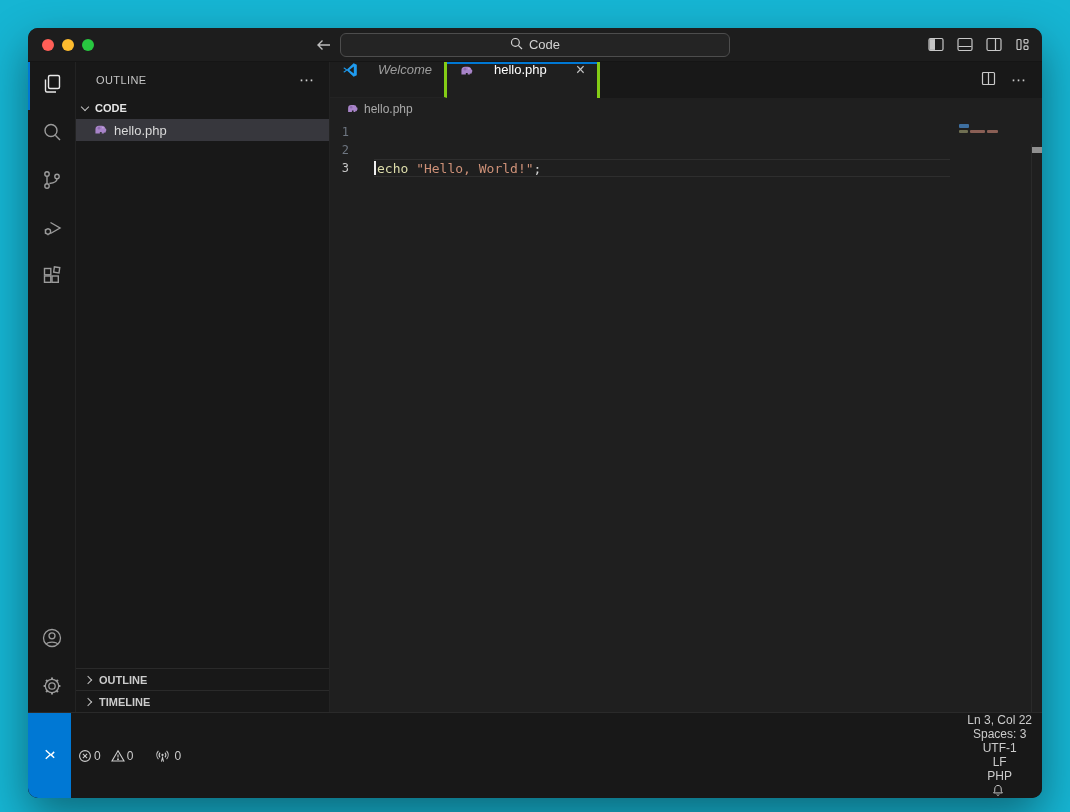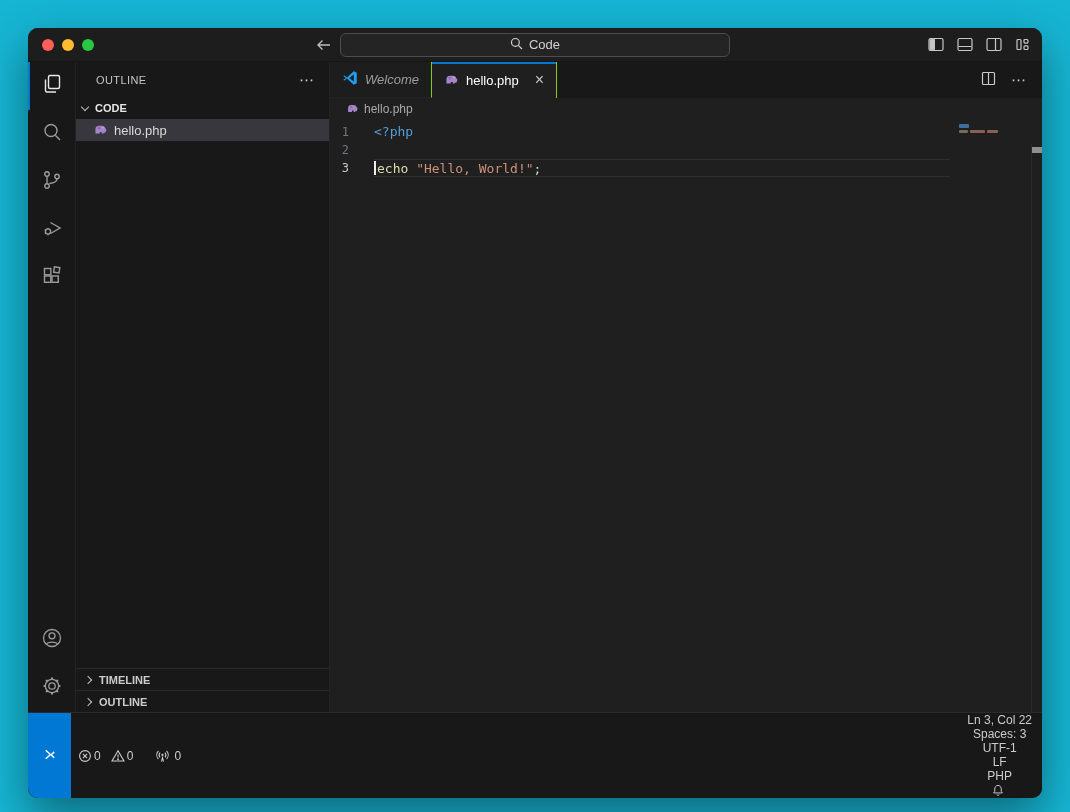--- a/index.html
+++ b/index.html
@@ -47,22 +47,22 @@
     gap:6px; padding-left:17px; font-size:13px; color:#dadada; }
   .sb-bottom-row { flex:0 0 22px; border-top:1px solid #2a2a2a; display:flex;
     align-items:center; gap:8px; padding-left:9px; font-size:11px; font-weight:700; color:#cccccc; }
   .chev { width:6px; height:6px; border-right:1.4px solid #c0c0c0; border-bottom:1.4px solid #c0c0c0; flex:0 0 auto; }
   .chev.down { transform:rotate(45deg); margin-top:-3px; }
   .chev.right { transform:rotate(-45deg); }
 
   
   .editor { flex:1; min-width:0; display:flex; flex-direction:column; background:#1f1f1f; }
   .tabbar { flex:0 0 36px; background:#181818; display:flex; align-items:stretch; }
-  .tab { display:flex; align-items:center; gap:7px; padding:0 12px; font-size:13px; position:relative;
-    border-right:1px solid #84cc16; }
+  .tab { display:flex; align-items:flex-start; gap:20px; padding:0 12px; font-size:13px; position:relative;
+    border-right:3px solid #84cc16; }
   .tab.inactive { background:#1d1d1d; color:#9d9d9d; border-bottom:1px solid #232323; }
   .tab.inactive .tab-label { font-style:italic; }
   .tab.active { background:#1f1f1f; color:#ffffff; }
   .tab.active::before { content:""; position:absolute; left:0; right:0; top:0; height:2px; background:#0078d4; }
   .tab-close { margin-left:9px; color:#c5c5c5; font-size:16px; line-height:1; }
   .tab-actions { margin-left:auto; display:flex; align-items:center; gap:15px; padding-right:15px; color:#c8c8c8; }
   .tab-actions .more { font-size:15px; letter-spacing:1px; }
 
   .breadcrumb { flex:0 0 22px; display:flex; align-items:center; gap:5px; padding-left:16px;
     color:#a9a9a9; font-size:12px; }
@@ -244,25 +244,25 @@
               <path fill="#a884c9" d="M2.6 13.4v-4.6a3.8 3.8 0 0 1 3.8-3.8h3a3.9 3.9 0 0 1 3.8 3l.9.4v2l-1.2 2.3-1.3-.6v1.3h-2.3v-1.7h-2v1.7z"></path>
               <circle cx="6.4" cy="7.6" r="1.5" fill="#8e6bb0"></circle>
               <circle cx="10.6" cy="7.1" r="0.55" fill="#efe7f6"></circle>
             </svg>
         </span>
         <span>hello.php</span>
       </div>
       <div class="spacer"></div>
       <div class="sb-bottom-row">
         <span class="chev right"></span>
-        <span>TIMELINE</span>
+        <span>OUTLINE</span>
       </div>
       <div class="sb-bottom-row">
         <span class="chev right"></span>
-        <span>OUTLINE</span>
+        <span>TIMELINE</span>
       </div>
     </div>
 
     <div class="editor">
       <div class="tabbar">
         <div class="tab inactive">
           <span>
             <svg width="16" height="16" viewBox="0 0 16 16">
                 <path fill="#1f9cf0" d="M11.6 1.2L5 7.4 2.5 5.5 1.2 6.1 4 8l-2.8 1.9 1.3.6L5 8.6l6.6 6.2 3.2-1.5V2.7L11.6 1.2zM11.8 4.6v6.8L7.3 8l4.5-3.4z"></path>
               </svg>
@@ -297,21 +297,20 @@
               <path fill="#a884c9" d="M2.6 13.4v-4.6a3.8 3.8 0 0 1 3.8-3.8h3a3.9 3.9 0 0 1 3.8 3l.9.4v2l-1.2 2.3-1.3-.6v1.3h-2.3v-1.7h-2v1.7z"></path>
               <circle cx="6.4" cy="7.6" r="1.5" fill="#8e6bb0"></circle>
             </svg>
         </span>
         <span>hello.php</span>
       </div>
 
       <div class="code-area">
         <div class="code-line">
           <span class="gutter">1</span>
-          <span class="line-body"><span class="tok-tag">&lt;?php</span></span>
         </div>
         <div class="code-line">
           <span class="gutter">2</span>
           <span class="line-body"></span>
         </div>
         <div class="code-line current">
           <span class="gutter">3</span>
           <span class="line-body"><span class="cursor"></span><span class="tok-kw">echo</span><span class="tok-plain"> </span><span class="tok-str">"Hello, World!"</span><span class="tok-plain">;</span></span>
         </div>
 

